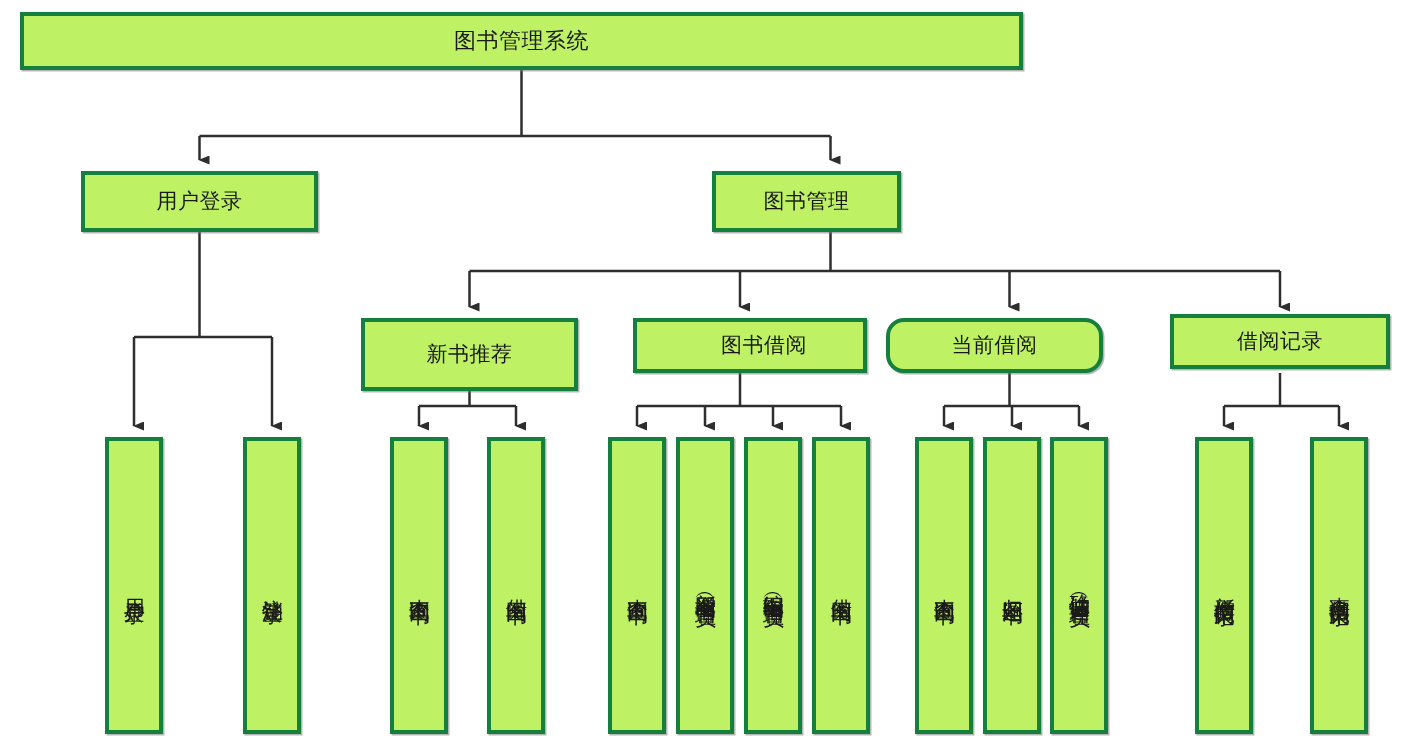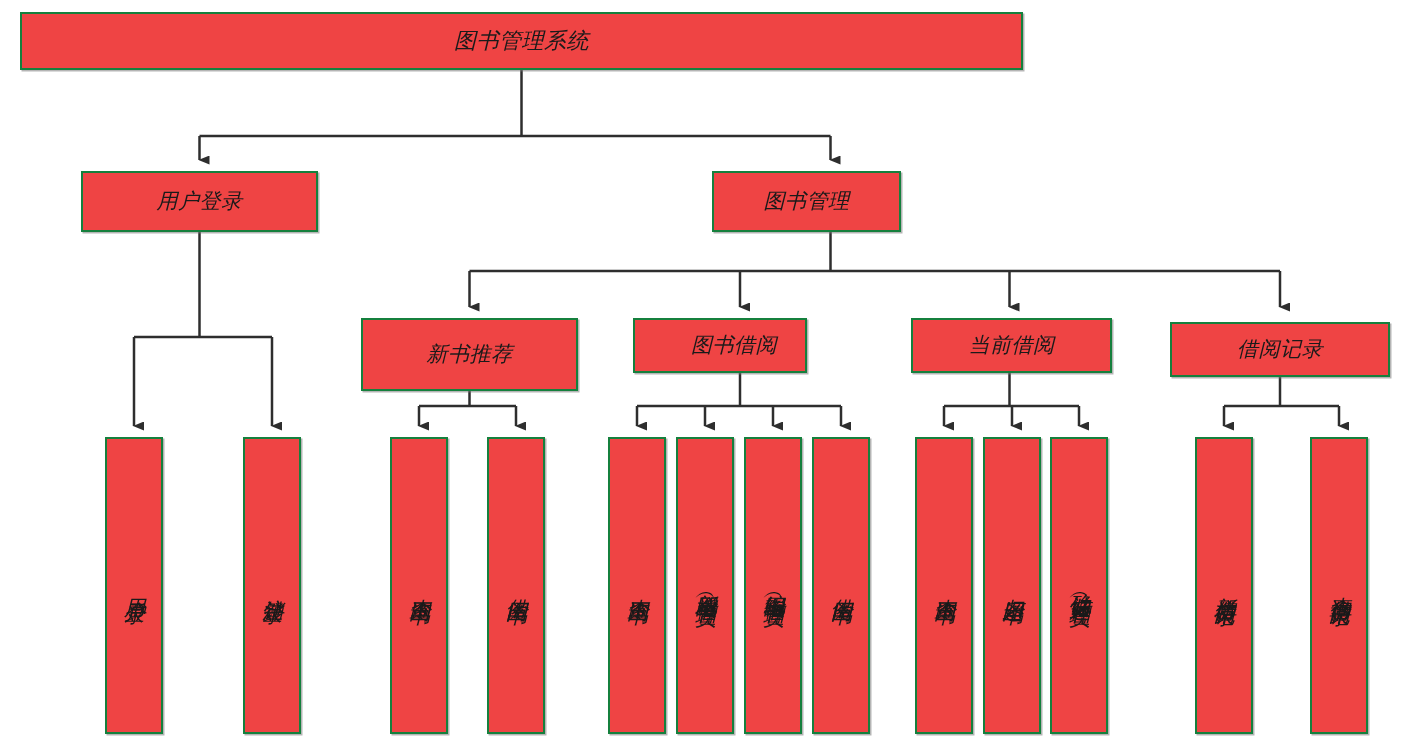--- a/index.html
+++ b/index.html
@@ -22,28 +22,27 @@
     position: absolute;
     left: 0;
     top: 0;
     width: 1405px;
     height: 747px;
     pointer-events: none;
   }
   .node {
     position: absolute;
     box-sizing: border-box;
-    background: #ef4444;
-    border: 2px solid #15803d;
+    background: #bef264;
+    border: 4px solid #15803d;
     box-shadow: 1.5px 1.5px 0 0 rgba(120,120,120,0.55);
     display: flex;
     align-items: center;
     justify-content: center;
     color: #1a1a1a;
-    font-style: italic;
   }
   .node .label {
     display: block;
     text-align: center;
     line-height: 1.28;
     white-space: pre-line;
   }
   
   .node.h .label {
     font-size: 21px;
@@ -128,27 +127,27 @@
       </div>
       <div class="node h" style="left: 81px; top: 171px; width: 237px; height: 61px;">
         <span class="label">用户登录</span>
       </div>
       <div class="node h" style="left: 712px; top: 171px; width: 189px; height: 61px;">
         <span class="label">图书管理</span>
       </div>
       <div class="node h" style="left: 361px; top: 318px; width: 217px; height: 73px;">
         <span class="label">新书推荐</span>
       </div>
-      <div class="node h" style="left: 633px; top: 318px; width: 174px; height: 55px; padding-left: 28px;">
+      <div class="node h" style="left: 633px; top: 318px; width: 234px; height: 55px; padding-left: 28px;">
         <span class="label">图书借阅</span>
       </div>
-      <div class="node h" style="left: 911px; top: 318px; width: 201px; height: 55px;">
+      <div class="node h" style="left: 886px; top: 318px; width: 217px; height: 55px; border-radius: 18px;">
         <span class="label">当前借阅</span>
       </div>
-      <div class="node h" style="left: 1170px; top: 322px; width: 220px; height: 55px;">
+      <div class="node h" style="left: 1170px; top: 314px; width: 220px; height: 55px;">
         <span class="label">借阅记录</span>
       </div>
       <div class="node v" style="left: 105px; top: 437px; width: 58px; height: 297px;">
         <span class="label">用户登录</span>
       </div>
       <div class="node v" style="left: 243px; top: 437px; width: 58px; height: 297px;">
         <span class="label">注销登录</span>
       </div>
       <div class="node v" style="left: 390px; top: 437px; width: 58px; height: 297px;">
         <span class="label">查询图书</span>

